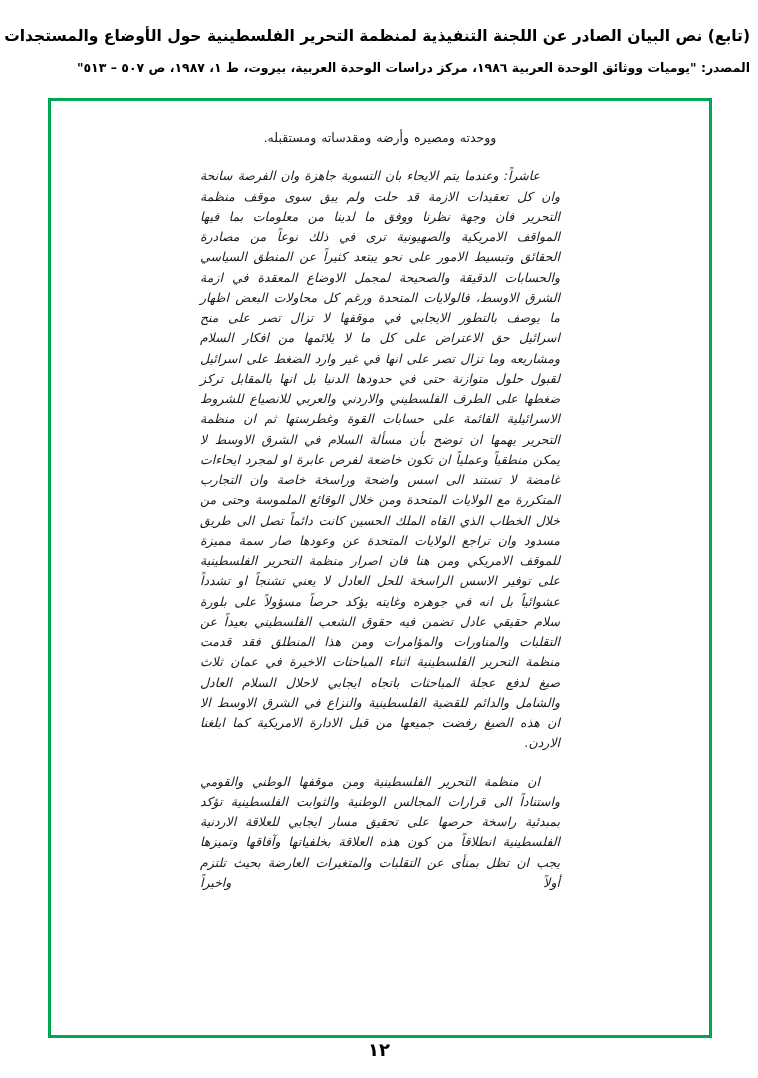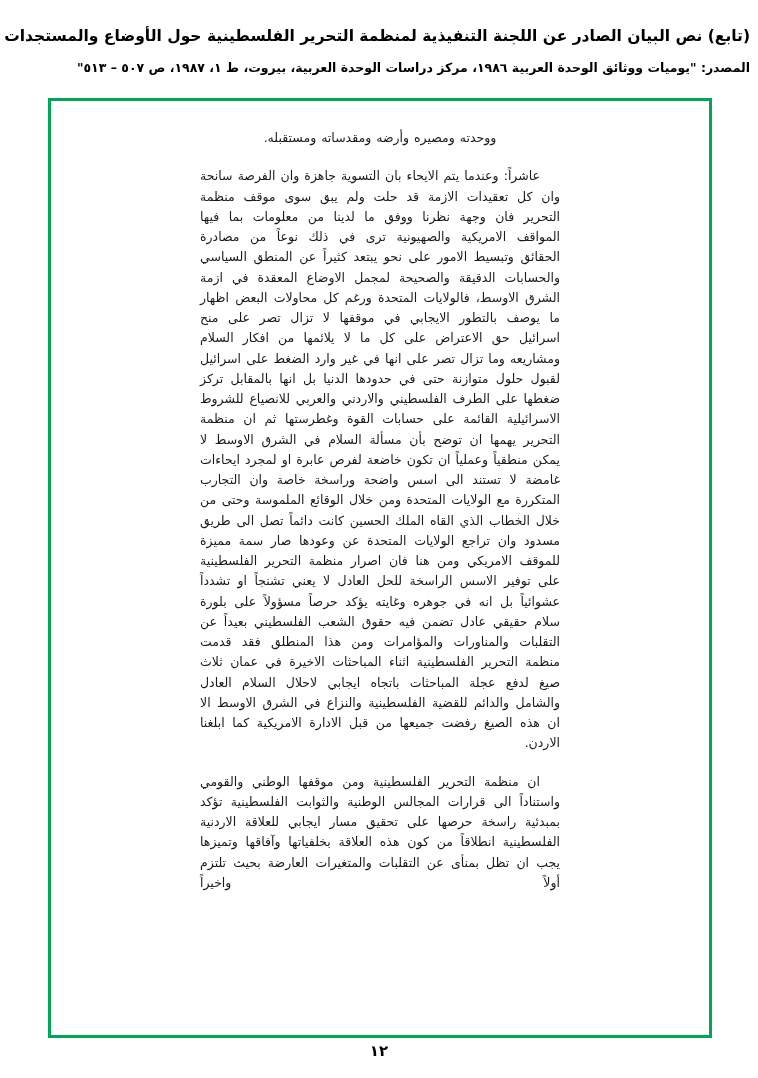--- a/index.html
+++ b/index.html
@@ -80,29 +80,30 @@
     text-indent: 20px;
   }
   .body-text p.lead {
     text-align: center;
     text-align-last: center;
     text-indent: 0;
     margin-bottom: 4px;
   }
   .body-text p + p {
     margin-top: 18px;
+    font-style: italic;
   }
   .page-number {
     position: absolute;
     bottom: 18px;
     left: 0;
     width: 758px;
     text-align: center;
     font-family: "DejaVu Sans", sans-serif;
-    font-size: 15px;
+    font-size: 18px;
     font-weight: bold;
     color: #000;
     direction: rtl;
   }
 </style>
 </head>
 <body>
 
 <div class="page">
 

